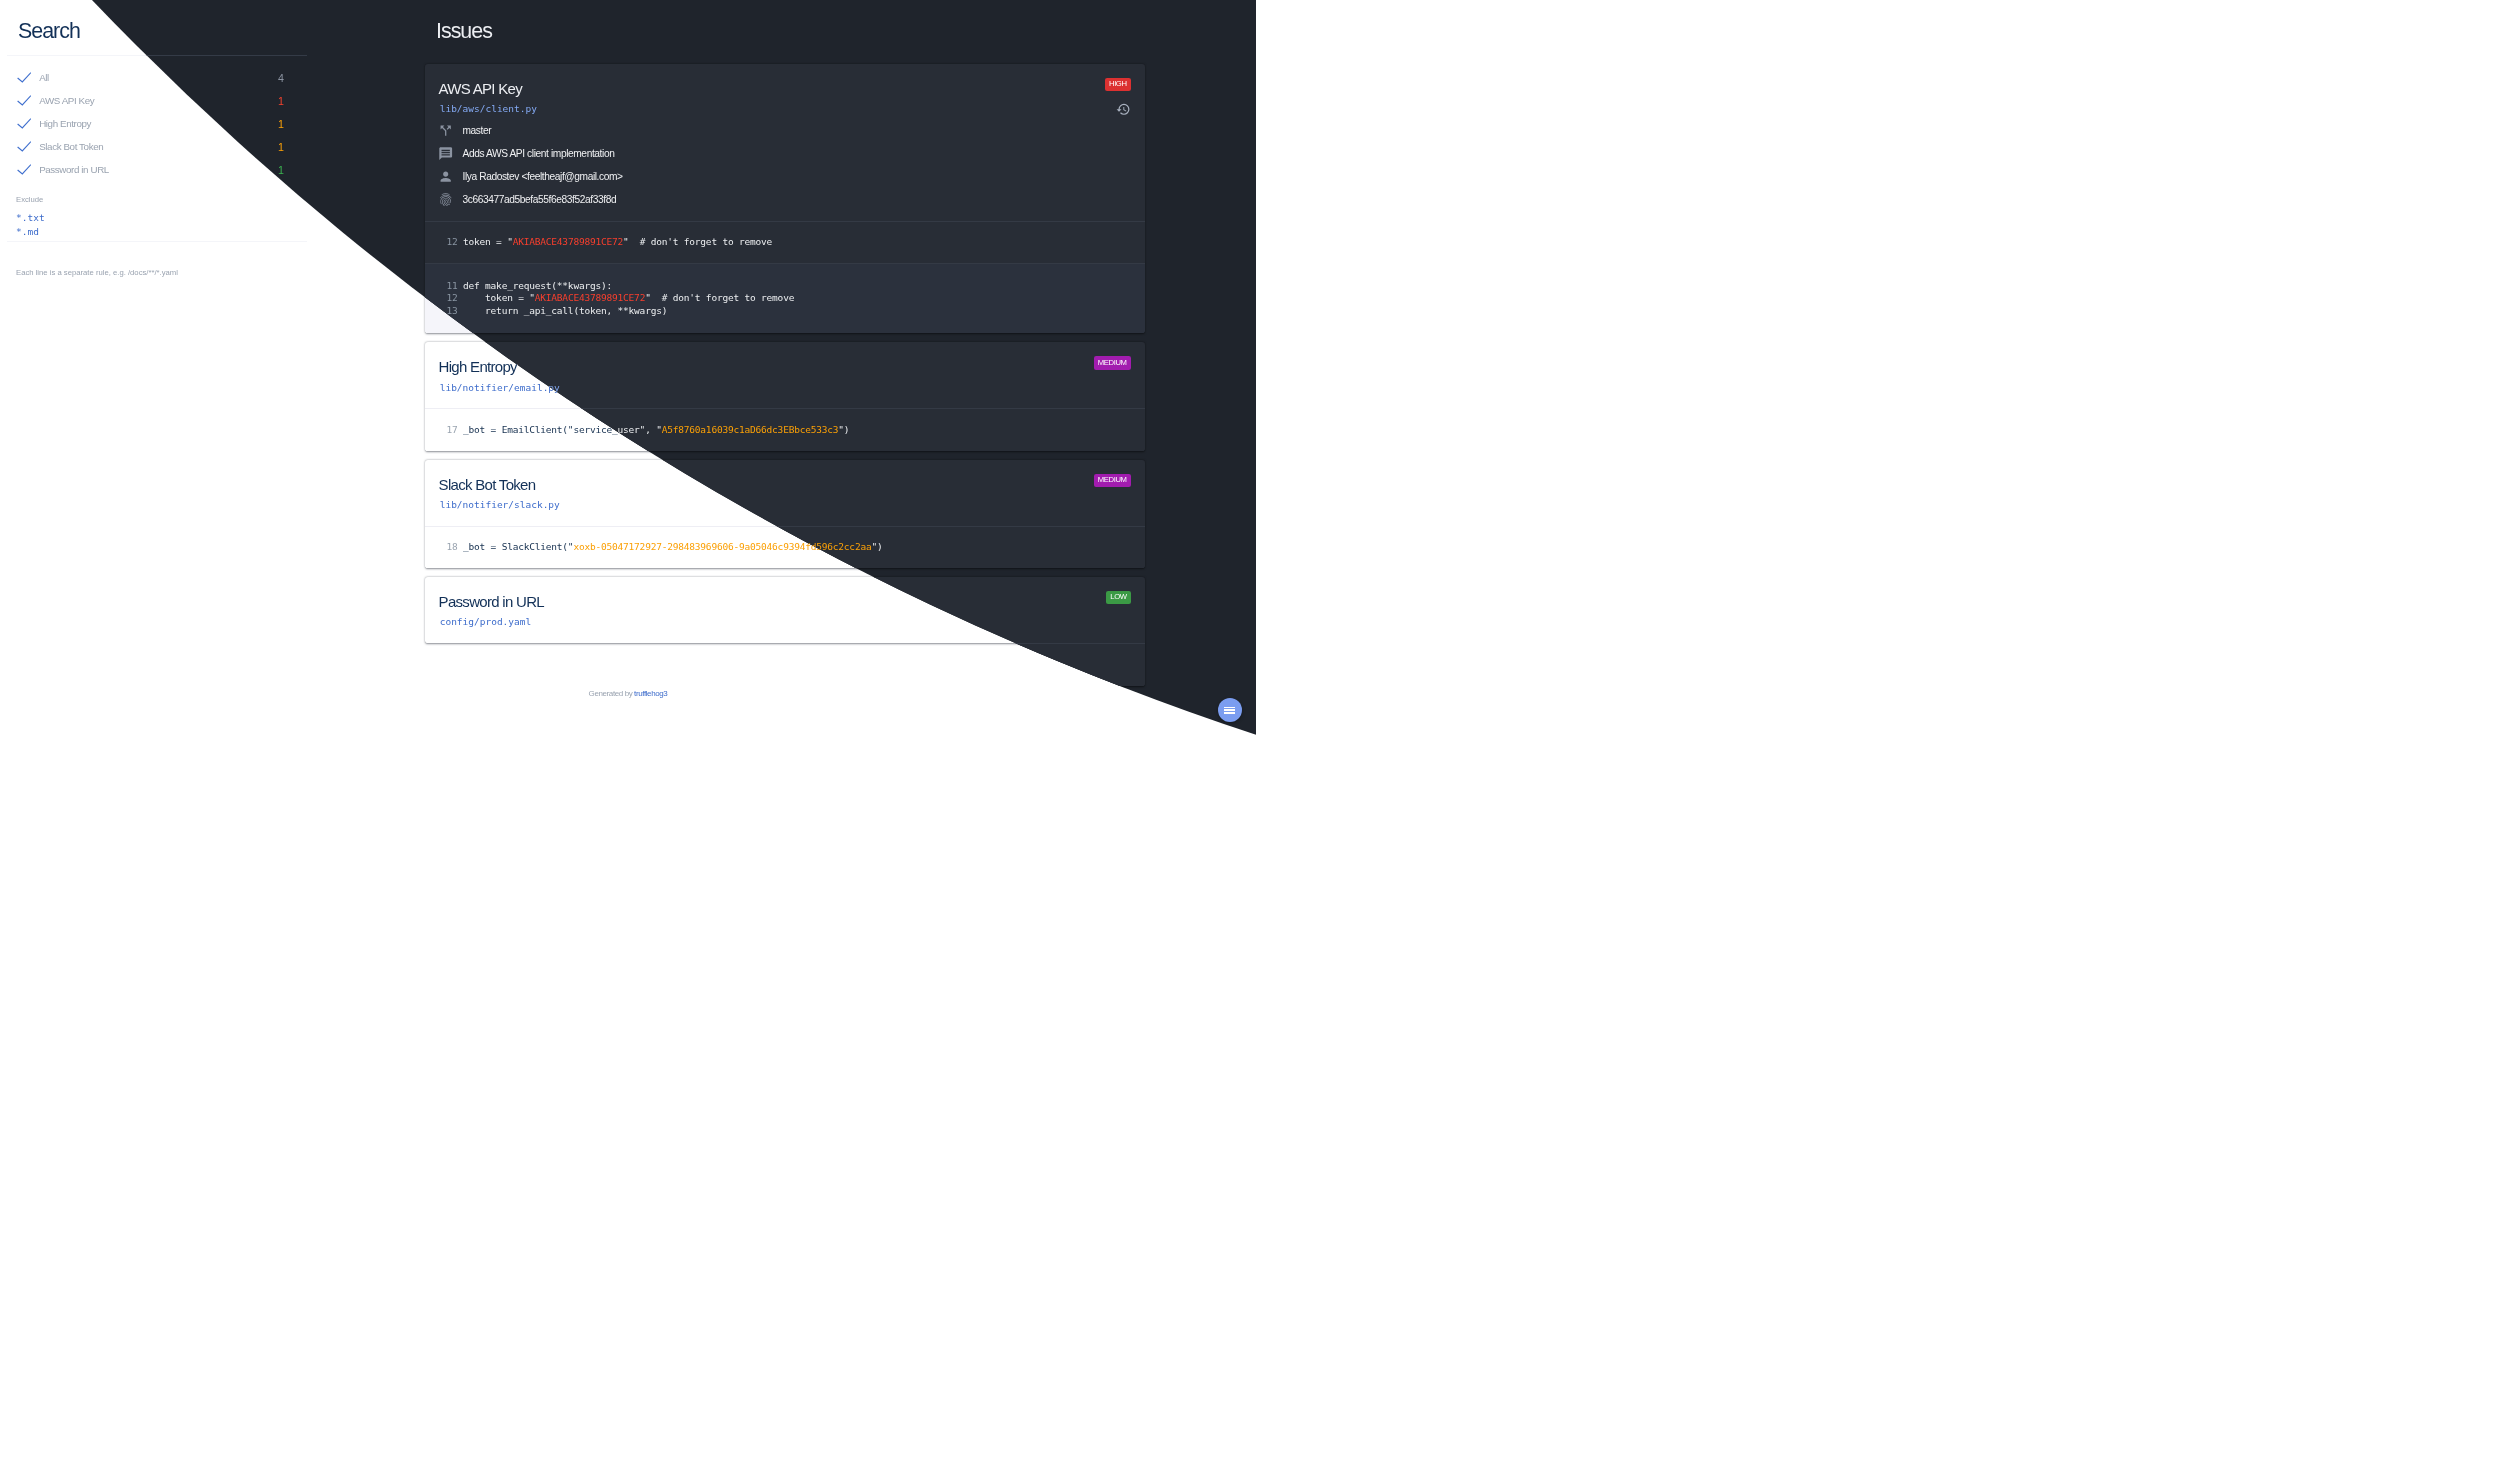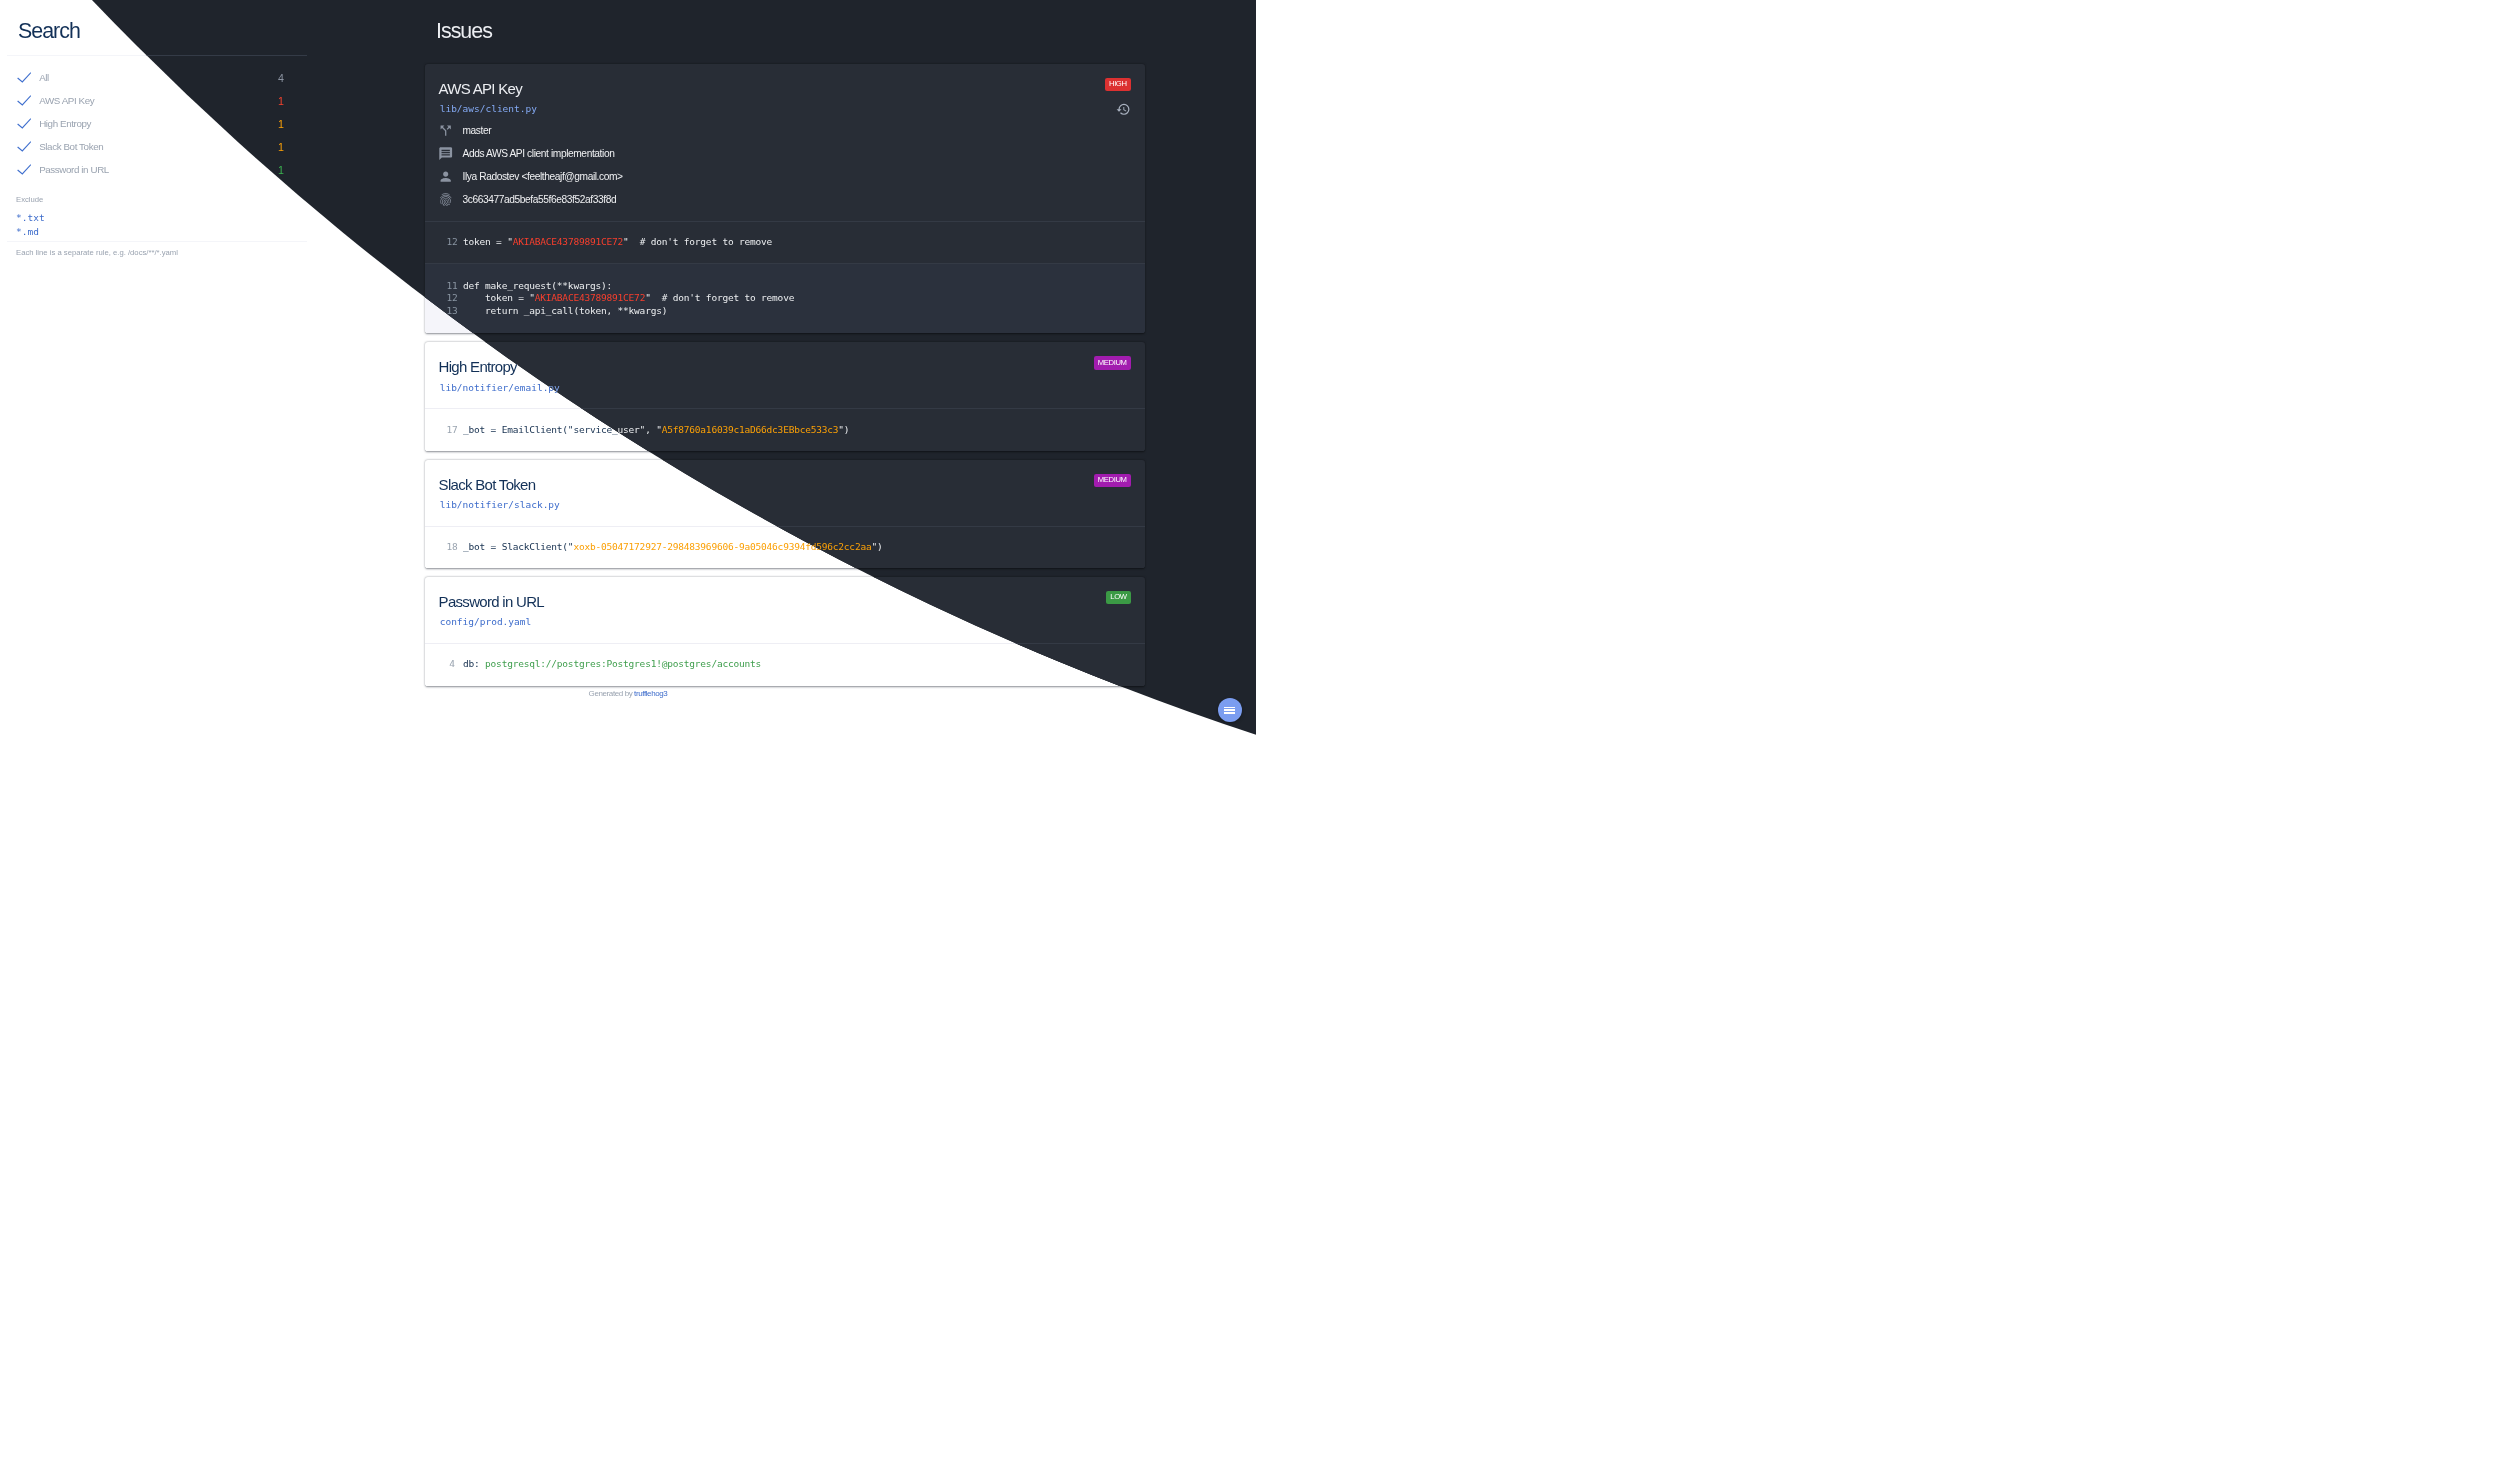--- a/index.html
+++ b/index.html
@@ -18,21 +18,21 @@
 .side-hr{height:0.7px;margin:11.2px 7px 0 6.7px;border:0}
 .filters{margin:10.4px 0 0 0;padding:0 30px 0 16px}
 .frow{display:flex;align-items:center;height:23px;font-size:9.8px;letter-spacing:-0.4px;cursor:pointer}
 .fchk{width:14.7px;height:10.5px;flex:none;display:block;margin-left:0.8px}
 .fchk svg{width:14.7px;height:10.5px;display:block}
 .flabel{margin-left:7.7px;flex:1}
 .fcount{font-size:10.7px;text-align:right;min-width:11.2px;letter-spacing:0}
 .excl-label{margin:13.2px 0 0 16px;font-size:7.7px;letter-spacing:0;line-height:11.2px}
 .excl{margin:5.8px 0 0 16px;font-family:"DejaVu Sans Mono",monospace;font-size:9.5px;line-height:13.3px;white-space:pre;letter-spacing:0}
 .excl-hr{height:0.7px;margin:3.5px 7px 0 6.7px;border:0}
-.excl-hint{margin:5px 0 0 16px;font-size:7.7px;letter-spacing:0;line-height:11.2px}
+.excl-hint{margin:25px 0 0 16px;font-size:7.7px;letter-spacing:0;line-height:11.2px}
 
 .main{position:absolute;left:314px;top:4.6px;width:942px}
 .main-title{font-size:21.4px;font-weight:400;letter-spacing:-1px;margin:0 0 0 122px;padding:14px 0 0 0;line-height:1.18}
 
 .cards{margin-top:20.3px;padding:0 111px}
 .card{border-radius:2.8px;margin-bottom:9px;position:relative}
 .card-head{padding:15px 14.4px 13px 14.7px;position:relative}
 .c-title{font-size:15px;font-weight:400;letter-spacing:-0.7px;line-height:19.6px;margin-left:-1.1px}
 .c-path{font-family:"DejaVu Sans Mono",monospace;font-size:9.5px;line-height:14.7px;margin-top:3.6px;display:block;text-decoration:none;letter-spacing:0}
 .badge{position:absolute;right:14.4px;top:14px;font-size:7.7px;line-height:8.7px;letter-spacing:-0.4px;padding:2.2px 4px;border-radius:2.1px;color:#fff}
@@ -240,21 +240,20 @@
                 <span class="badge sev-medium">MEDIUM</span>
               </div>
               <div class="code"><span class="ln">18</span><span>_bot = SlackClient("</span><span class="tok-orange">xoxb-05047172927-298483969606-9a05046c9394fd596c2cc2aa</span><span>")</span></div>
             </div>
             <div class="card">
               <div class="card-head">
                 <div class="c-title">Password in URL</div>
                 <a class="c-path">config/prod.yaml</a>
                 <span class="badge sev-low">LOW</span>
               </div>
-              <div class="code"><span class="ln">4</span><span>db: </span><span class="tok-green">postgresql://postgres:Postgres1!@postgres/accounts</span></div>
             </div>
           </div>
   </main>
   <div class="footer"><span>Generated by </span><a>trufflehog3</a></div>
   <div class="fab">
     <span class="bar b1"></span>
     <span class="bar b2"></span>
     <span class="bar b3"></span>
   </div>
 </div>

